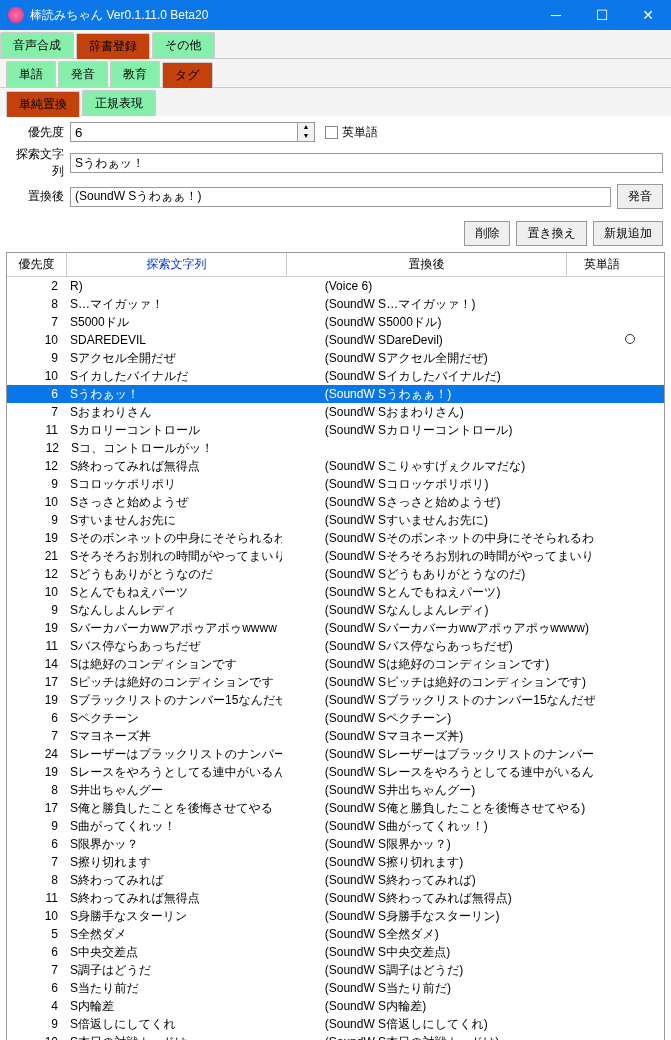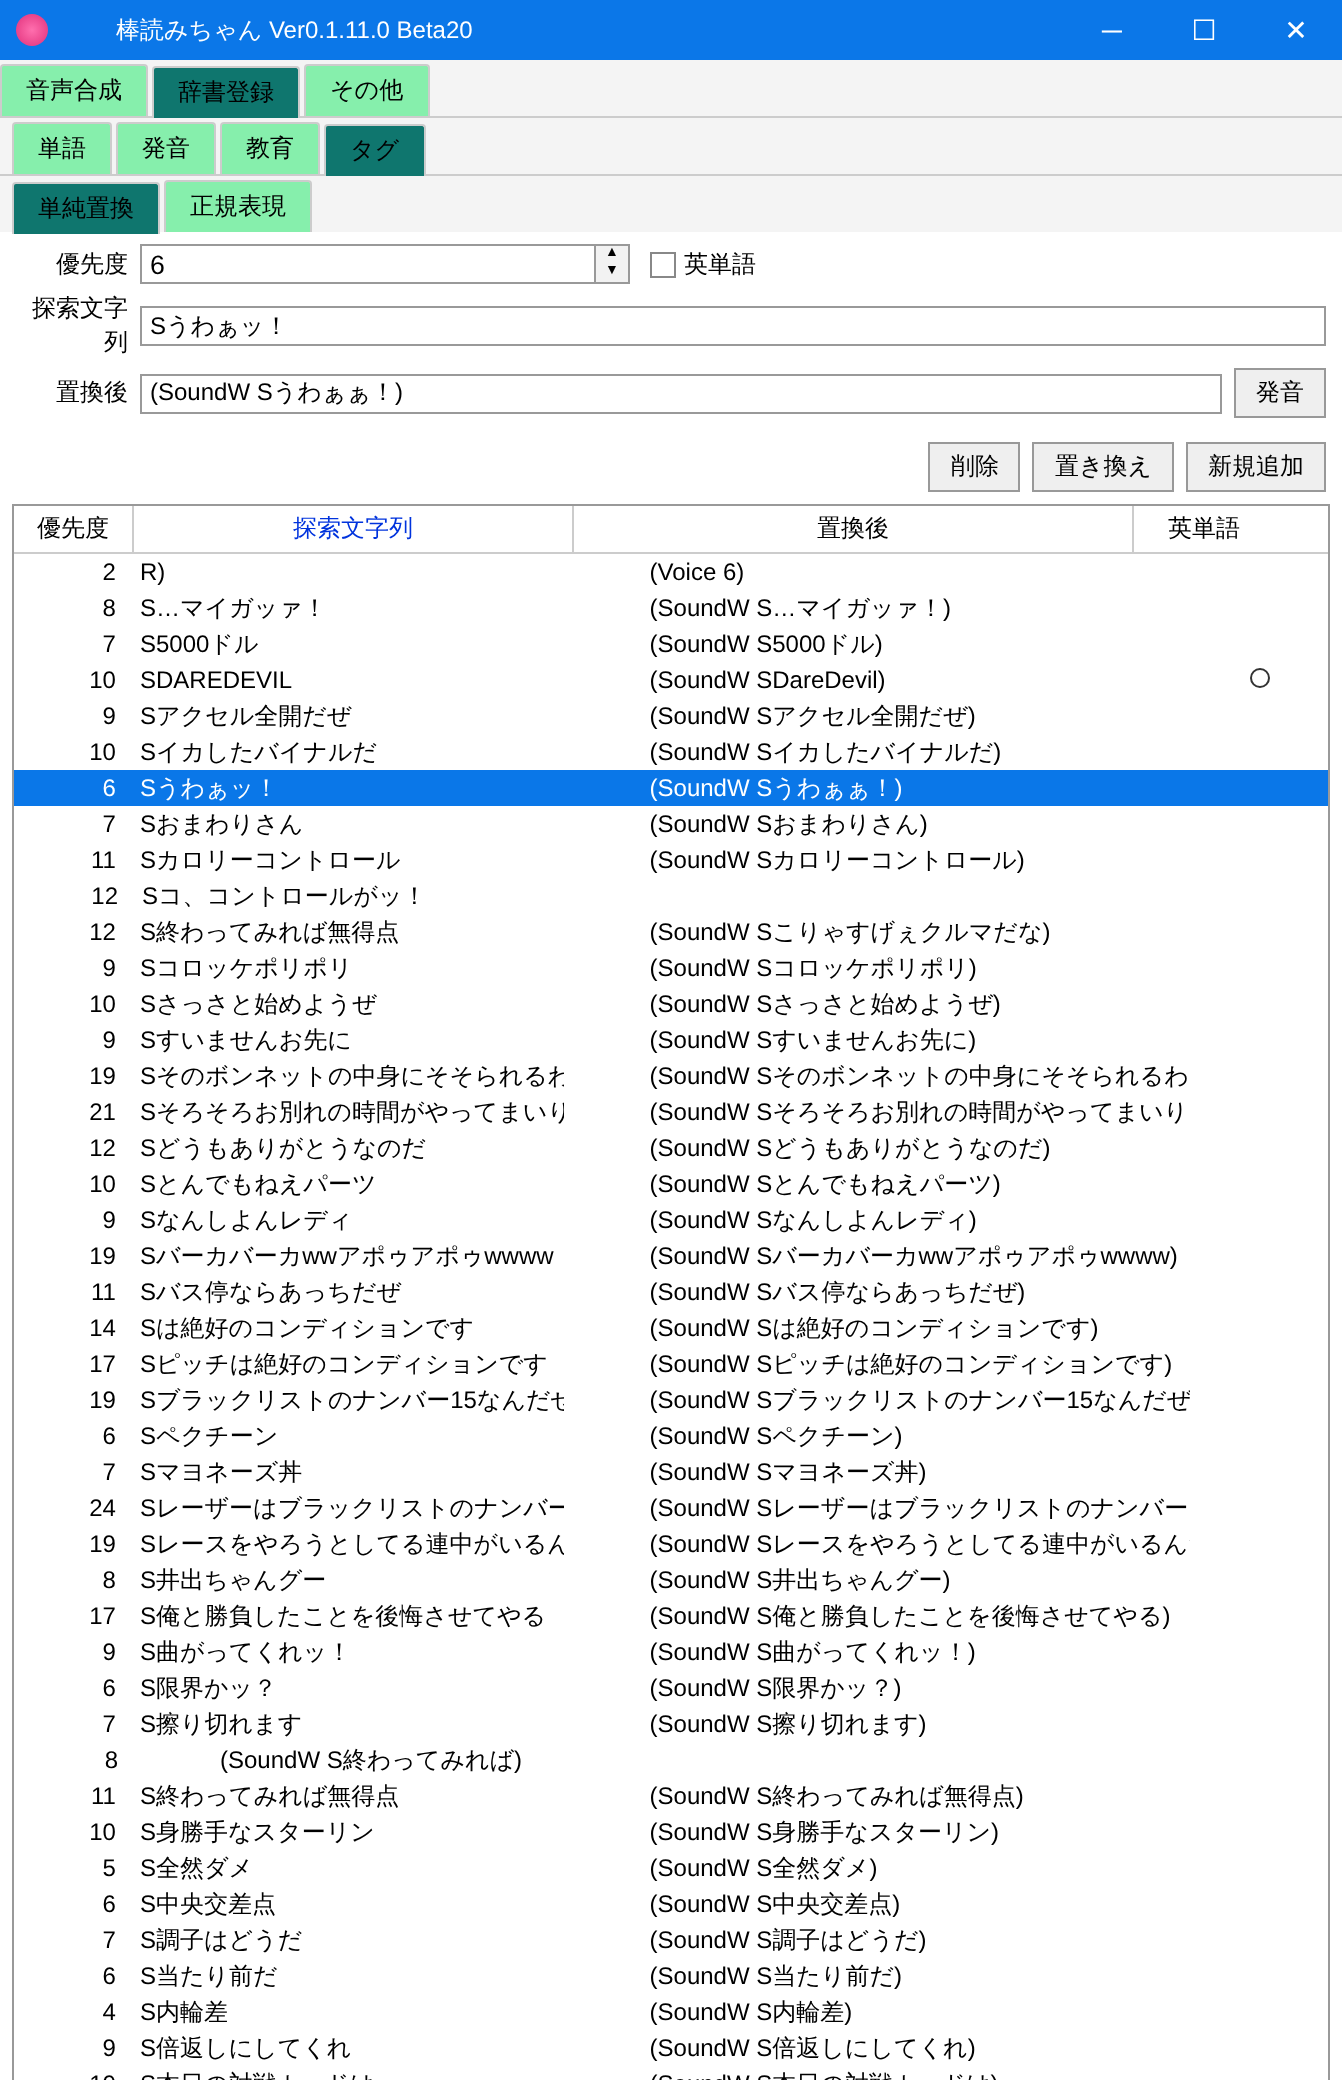--- a/index.html
+++ b/index.html
@@ -9,21 +9,20 @@
   background: #fff;
   width: 671px;
 }
 .titlebar {
   background: #0b77e8;
   color: #fff;
   height: 30px;
   display: flex;
   align-items: center;
   padding-left: 8px;
-  gap: 28px;
 }
 .titlebar .icon {
   width: 16px; height: 16px;
   background: radial-gradient(circle, #ff6fae, #e02f7a);
   border-radius: 50%;
   margin-right: 6px;
 }
 .titlebar .title { flex: 1; }
 .titlebar .winbtns { display: flex; }
 .titlebar .winbtn {
@@ -40,21 +39,21 @@
 .tab {
   padding: 4px 12px;
   border: 1px solid #ccc;
   border-bottom: none;
   background: #86efac;
   margin-right: 2px;
   border-radius: 2px 2px 0 0;
   cursor: pointer;
 }
 .tab.active {
-  background: #0f766e;
+  background: #c2410c;
   position: relative;
   top: 1px;
 }
 .form-area {
   padding: 6px 8px 4px 8px;
   background: #fff;
 }
 .form-row {
   display: flex;
   align-items: center;
@@ -408,20 +407,21 @@
         <div class="col4"></div>
       </div>
       <div class="row">
         <div class="col1">7</div>
         <div class="col2">S擦り切れます</div>
         <div class="col3">(SoundW S擦り切れます)</div>
         <div class="col4"></div>
       </div>
       <div class="row">
         <div class="col1">8</div>
+        <div class="col2">S終わってみれば</div>
         <div class="col3">(SoundW S終わってみれば)</div>
         <div class="col4"></div>
       </div>
       <div class="row">
         <div class="col1">11</div>
         <div class="col2">S終わってみれば無得点</div>
         <div class="col3">(SoundW S終わってみれば無得点)</div>
         <div class="col4"></div>
       </div>
       <div class="row">

